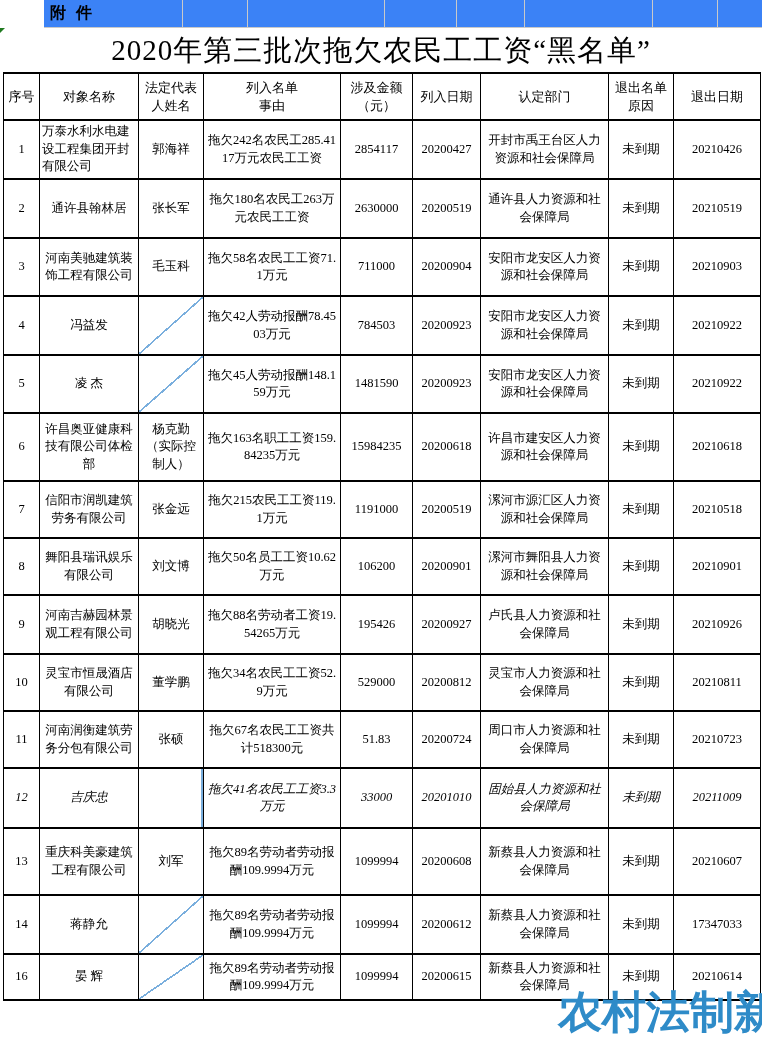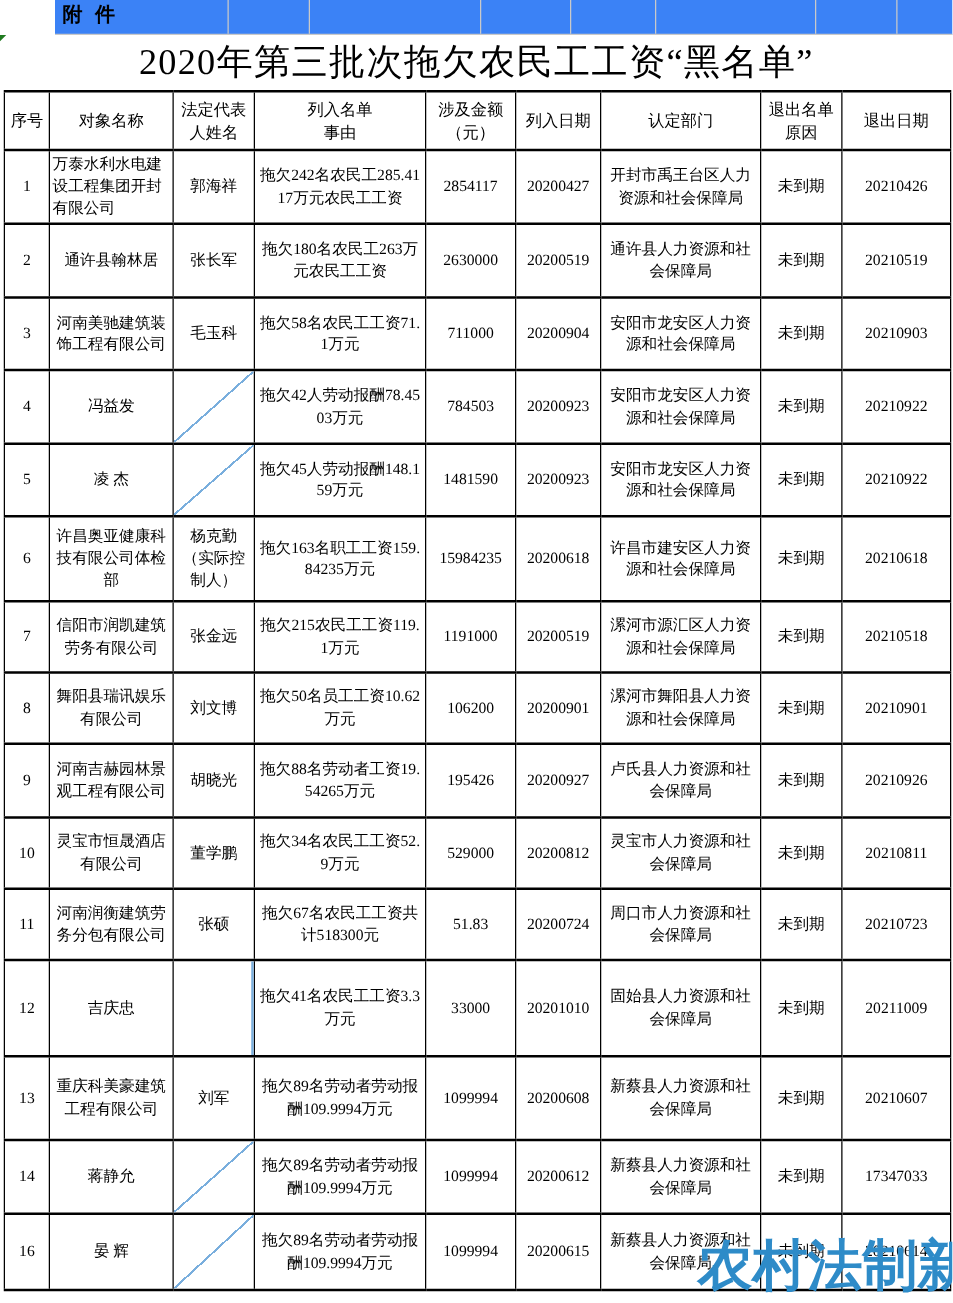--- a/index.html
+++ b/index.html
@@ -206,21 +206,21 @@
           <td>11</td>
           <td>河南润衡建筑劳务分包有限公司</td>
           <td class="repcell"><span>张硕</span></td>
           <td>拖欠67名农民工工资共计518300元</td>
           <td>51.83</td>
           <td>20200724</td>
           <td>周口市人力资源和社会保障局</td>
           <td>未到期</td>
           <td>20210723</td>
         </tr>
-        <tr style="height: 77px;">
+        <tr style="height: 60px; font-style: italic;">
           <td>12</td>
           <td>吉庆忠</td>
           <td class="repcell"><span class="vblue"></span><span></span></td>
           <td>拖欠41名农民工工资3.3万元</td>
           <td>33000</td>
           <td>20201010</td>
           <td>固始县人力资源和社会保障局</td>
           <td>未到期</td>
           <td>20211009</td>
         </tr>
@@ -239,21 +239,21 @@
           <td>14</td>
           <td>蒋静允</td>
           <td class="repcell"><span class="slash"></span><span></span></td>
           <td>拖欠89名劳动者劳动报酬109.9994万元</td>
           <td>1099994</td>
           <td>20200612</td>
           <td>新蔡县人力资源和社会保障局</td>
           <td>未到期</td>
           <td>17347033</td>
         </tr>
-        <tr style="height: 61px;">
+        <tr style="height: 46px;">
           <td>16</td>
           <td>晏 辉</td>
           <td class="repcell"><span class="slash"></span><span></span></td>
           <td>拖欠89名劳动者劳动报酬109.9994万元</td>
           <td>1099994</td>
           <td>20200615</td>
           <td>新蔡县人力资源和社会保障局</td>
           <td>未到期</td>
           <td>20210614</td>
         </tr>

